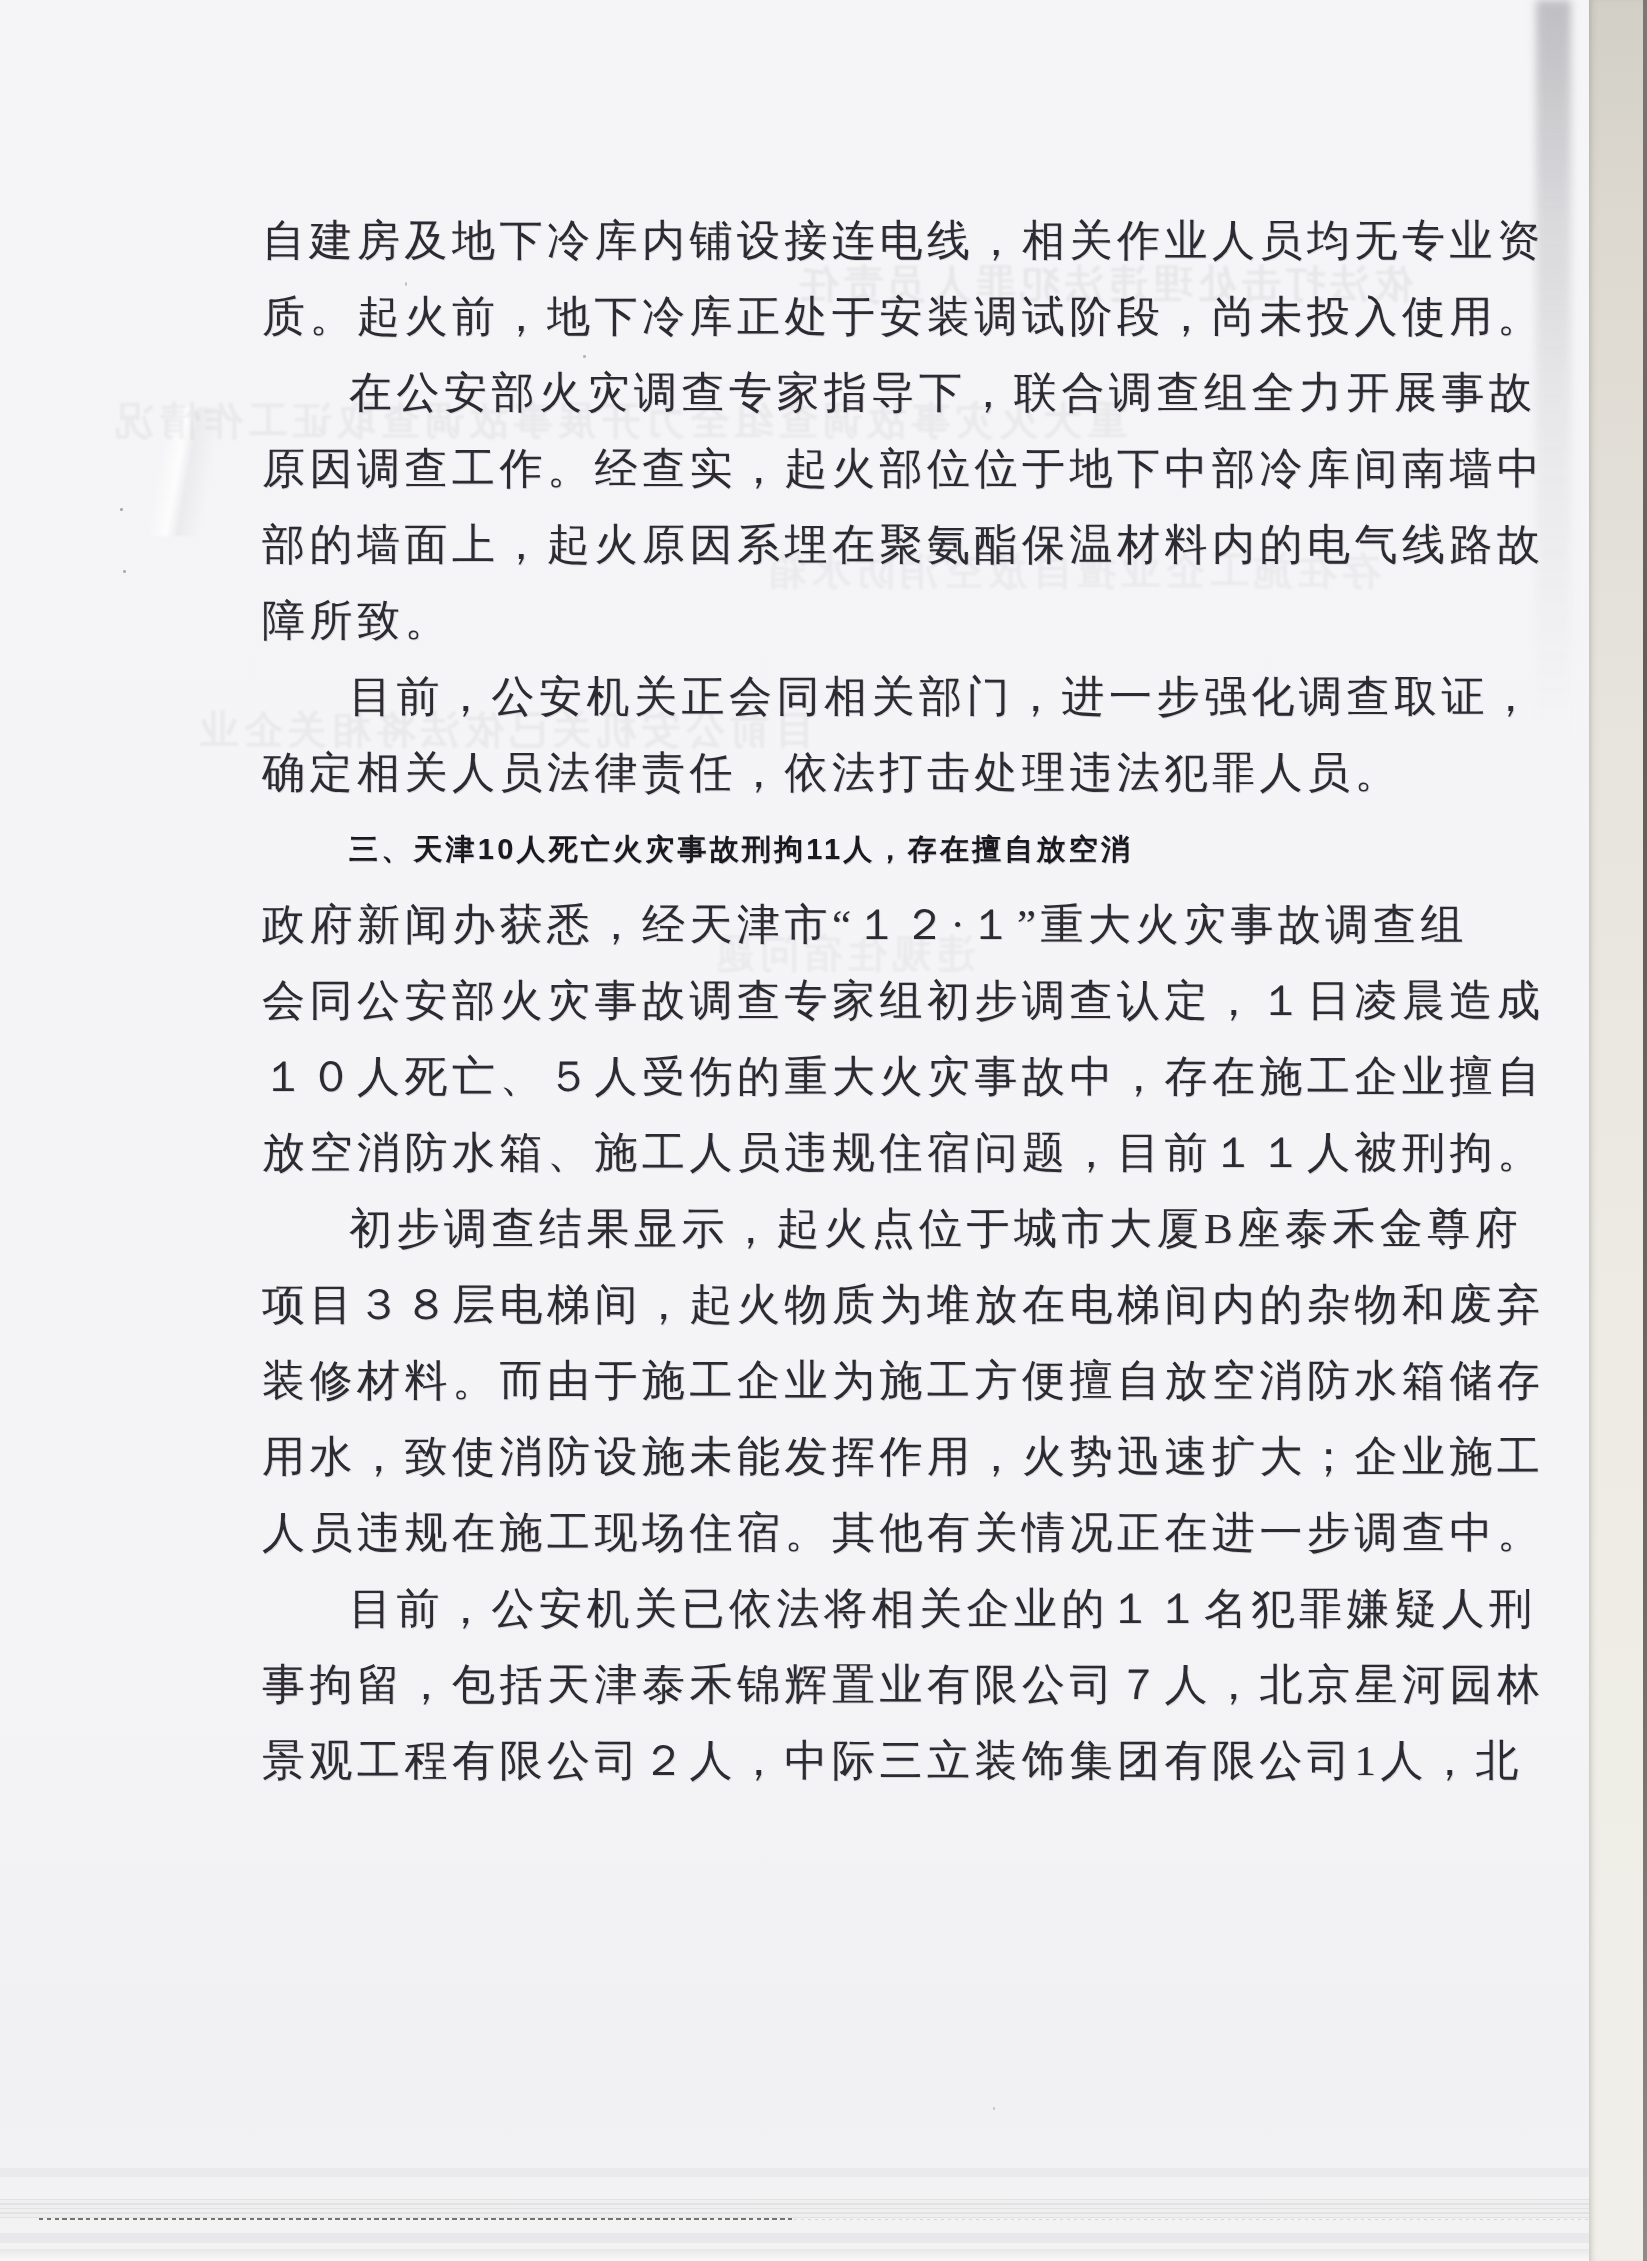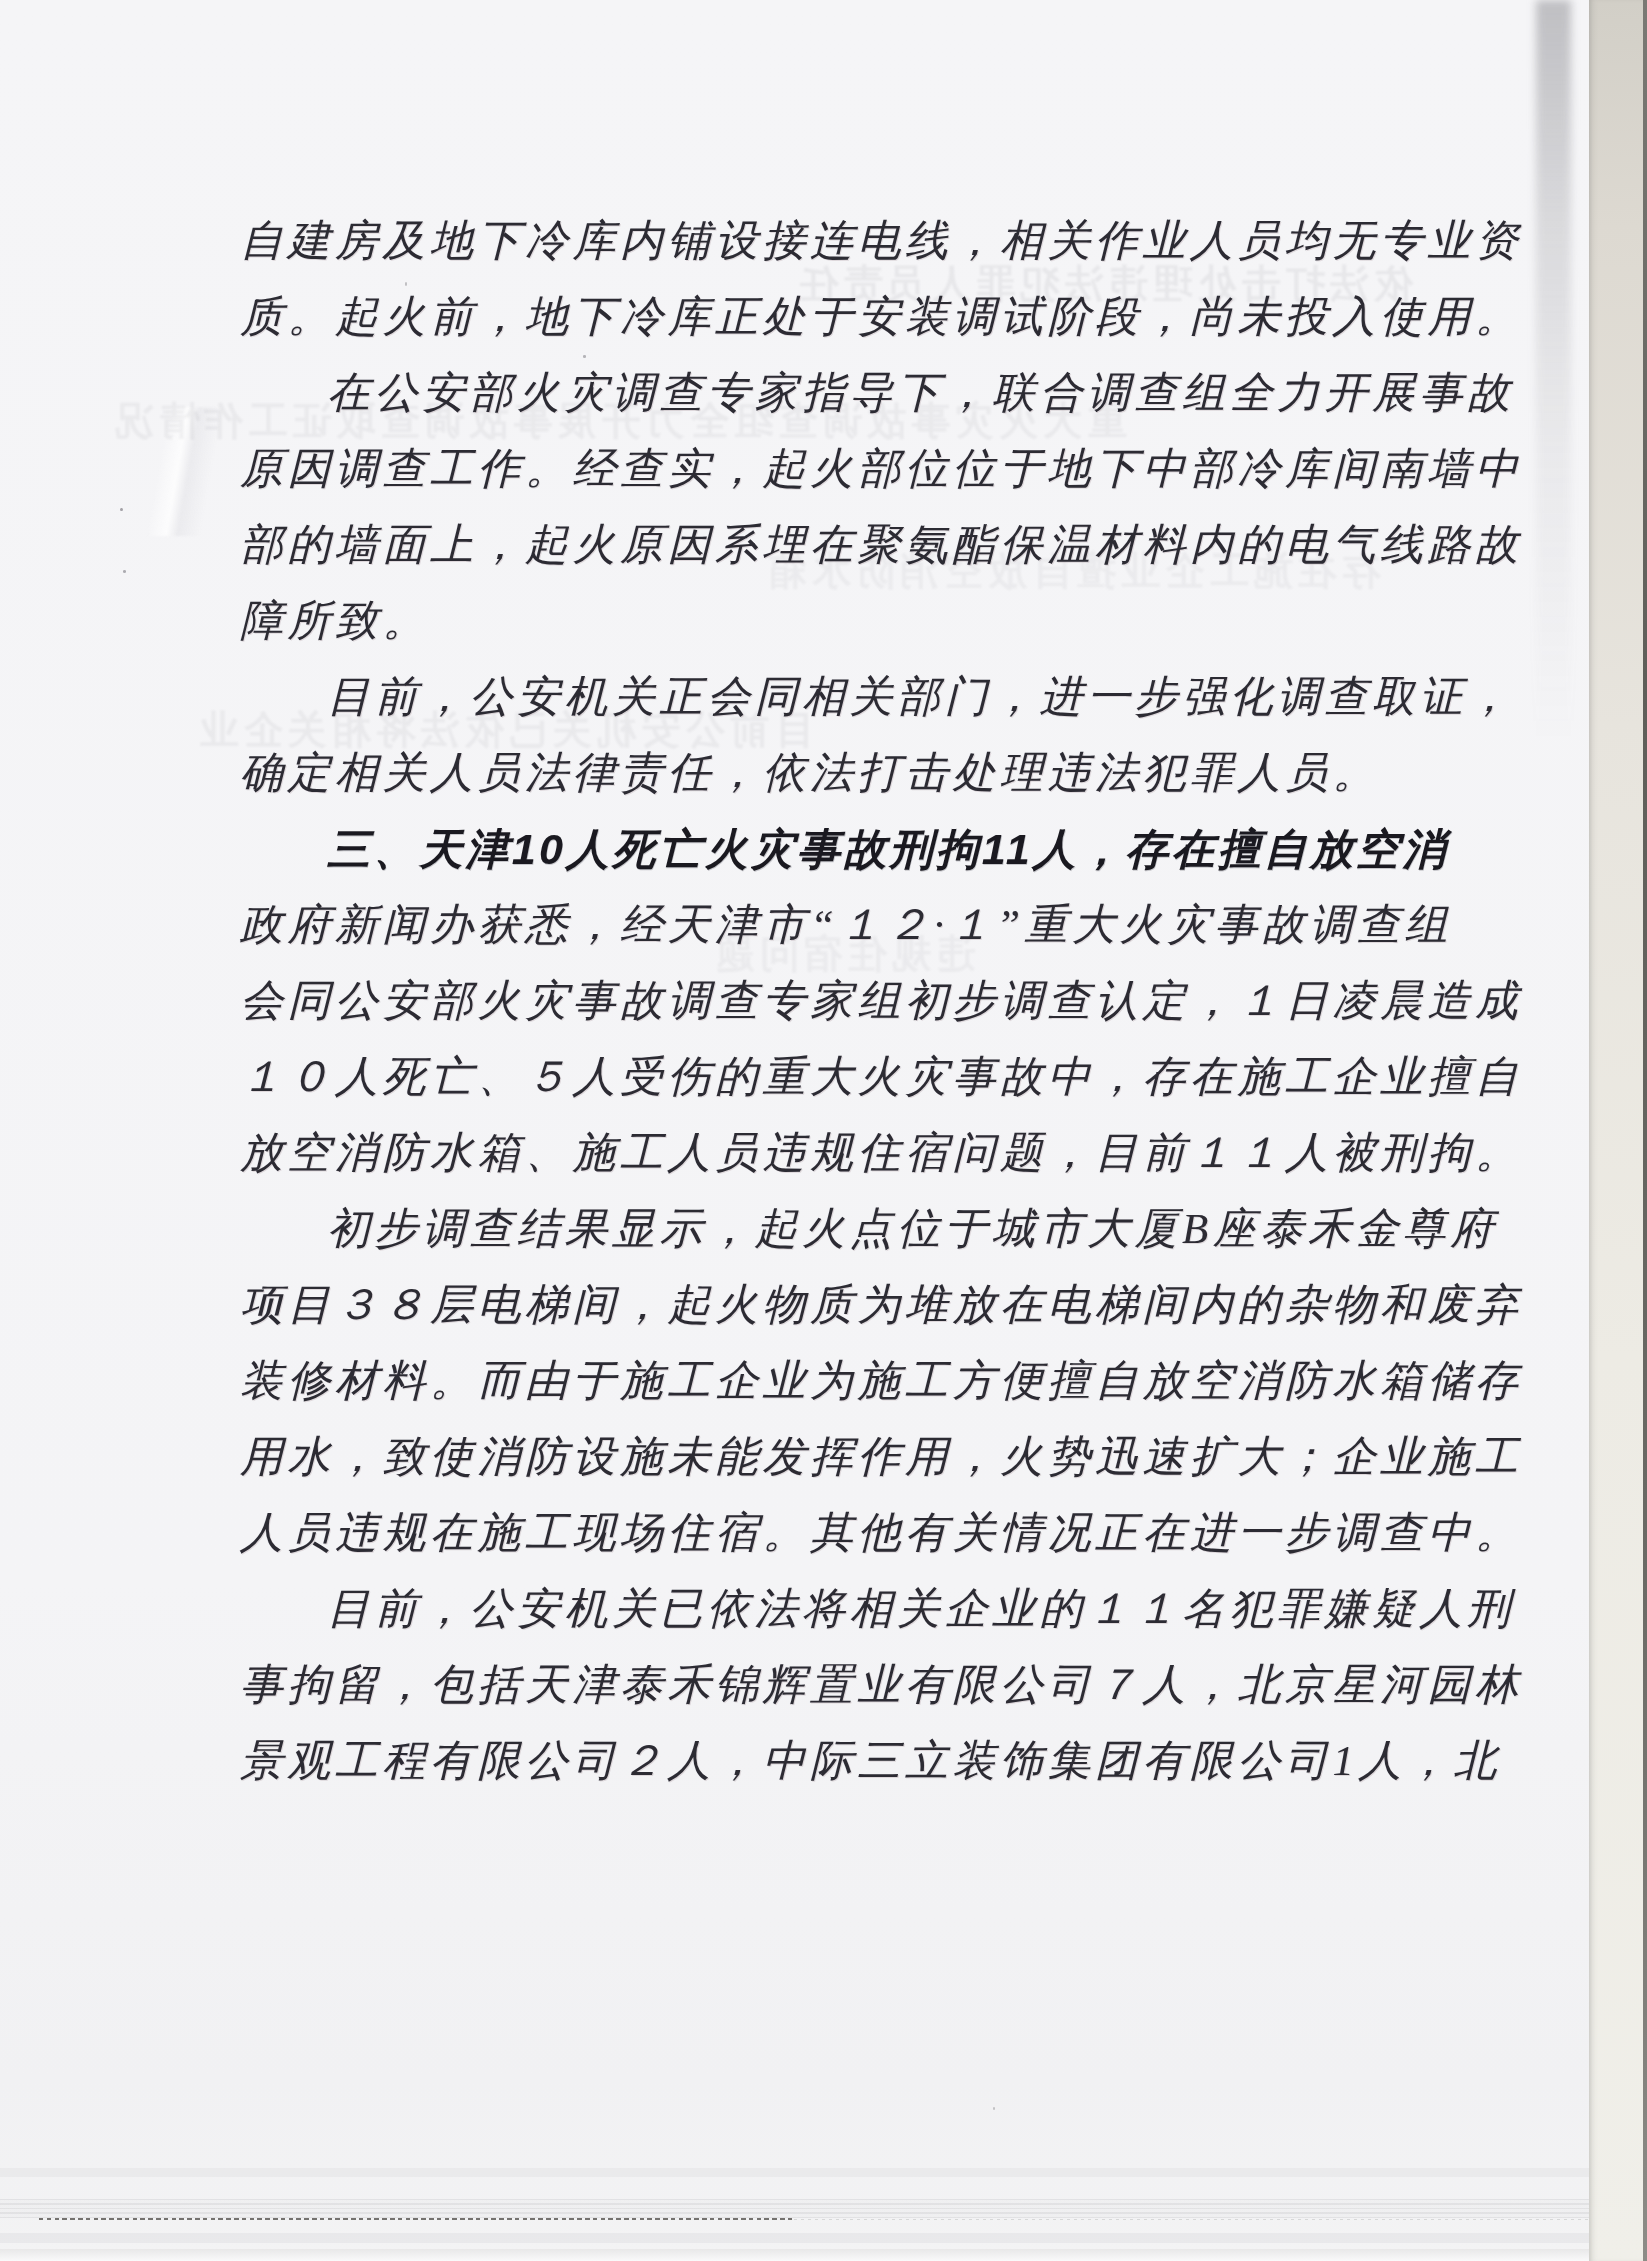--- a/index.html
+++ b/index.html
@@ -32,31 +32,30 @@
     filter:blur(4.5px);
   }
   
   .crease{
     position:absolute;left:0;top:407px;width:362px;height:129px;
     background:linear-gradient(100deg,transparent 44%,rgba(255,255,255,.95) 49%,rgba(205,205,212,.30) 52%,transparent 58%);
     filter:blur(1.3px);opacity:.8;
   }
   
   .textblock{
-    position:absolute;left:240px;top:203px;width:1253px;
+    position:absolute;left:262px;top:203px;width:1253px;
     font-size:43px;line-height:76px;letter-spacing:4.5px;
     color:#2c2b33;
     text-shadow:1px 1px 0 rgba(120,90,100,.18), -0.6px 0 0 rgba(70,80,130,.10);
-    font-style:italic;
   }
   .ln{white-space:nowrap;height:76px}
   .ind{padding-left:87px}
   .hd{
     font-family:"Liberation Sans","DejaVu Sans",sans-serif;
-    font-weight:700;color:#1a1920;letter-spacing:3.2px;font-size:43px;
+    font-weight:700;color:#1a1920;letter-spacing:3.2px;font-size:29px;
     text-shadow:0.6px 0.6px 0 rgba(60,60,70,.25);
   }
   
   .ghost{
     position:absolute;
     transform:scaleX(-1);
     font-family:"Liberation Sans","DejaVu Sans",sans-serif;
     font-weight:700;font-size:39px;letter-spacing:5.2px;white-space:nowrap;
     color:#3c3c48;opacity:.07;filter:blur(1.3px);
     pointer-events:none;

